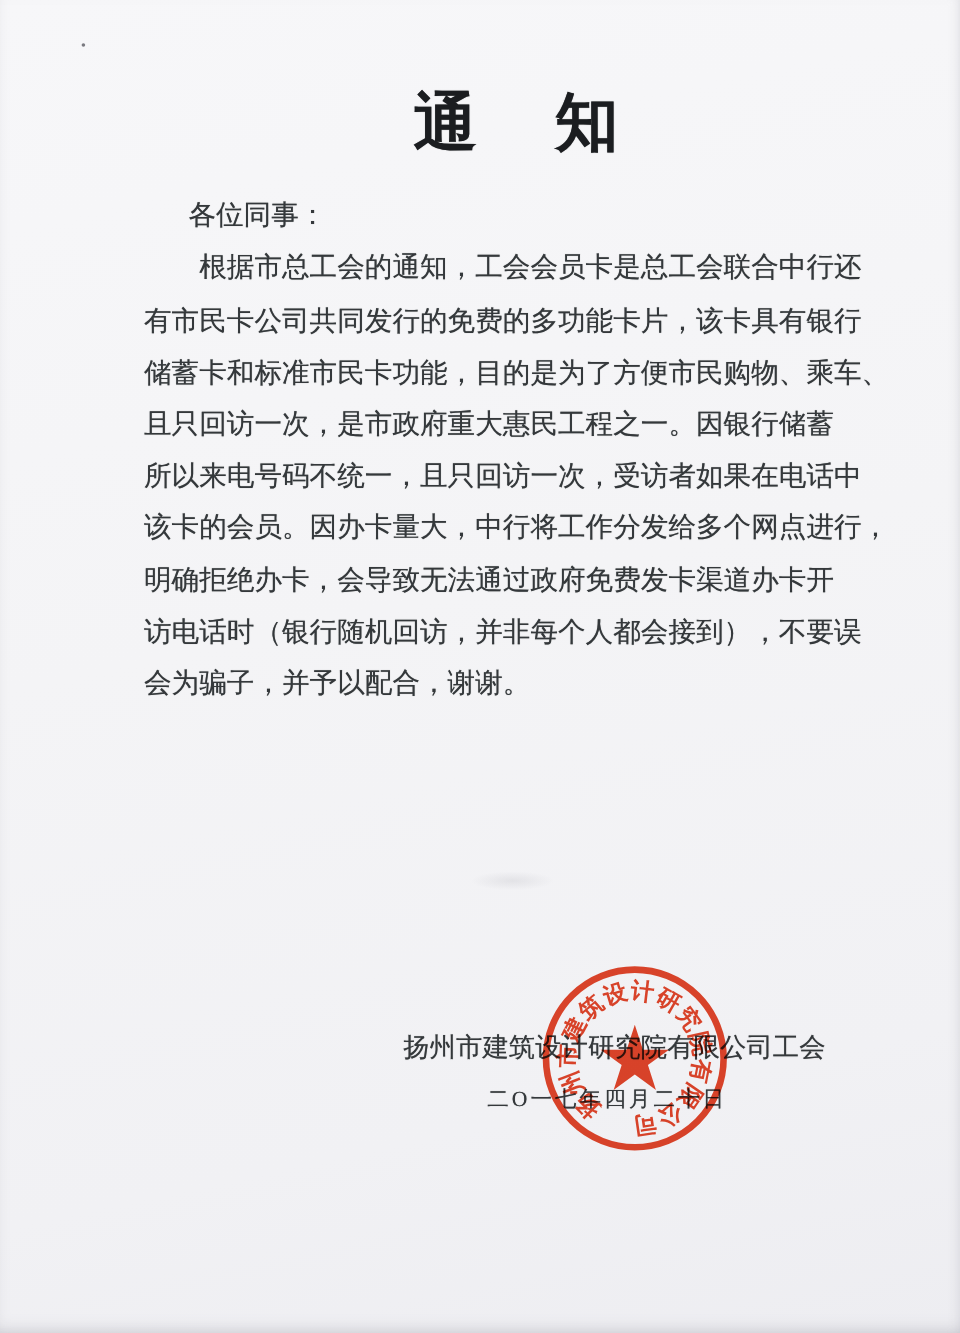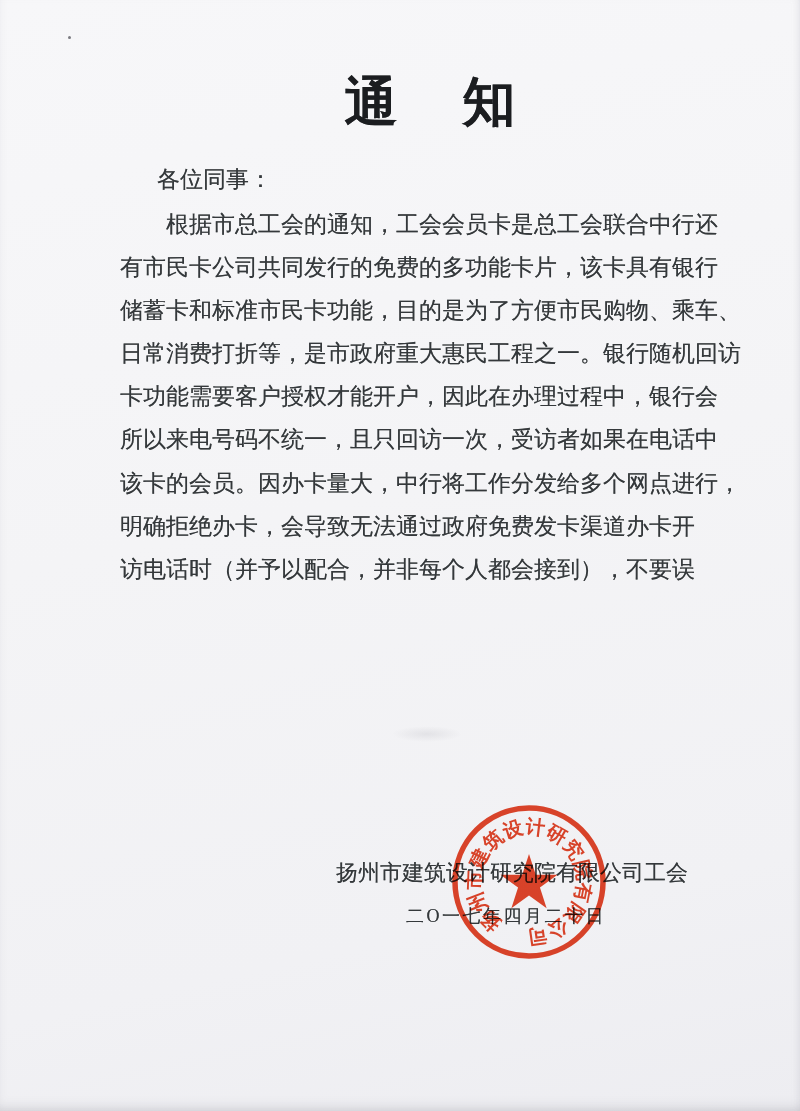--- a/index.html
+++ b/index.html
@@ -50,21 +50,21 @@
     font-size:23px;
     text-shadow:0 0 .6px rgba(55,62,60,.65);
   }
   .body-lines .line{
     height:43.1px;
     line-height:43.1px;
     text-align:justify;
     text-align-last:justify;
     white-space:nowrap;
   }
-  .body-lines .line.first{ text-indent:46px; }
+  .body-lines .line.first{ text-indent:46px;font-family:Liberation Mono, monospace; }
   .body-lines .line.last{ text-align-last:left; }
   .signature{
     position:absolute;
     top:858px;left:0;right:112px;
     text-align:right;
     font-size:22px;
     color:var(--ink);
     text-shadow:0 0 .6px rgba(55,62,60,.65);
   }
   .date{
@@ -117,26 +117,26 @@
 <div class="page">
 
   <h1 class="title">通　知</h1>
 
   <div class="greeting">各位同事：</div>
 
   <div class="body-lines" id="body-lines">
       <div class="line first">根据市总工会的通知，工会会员卡是总工会联合中行还</div>
       <div class="line">有市民卡公司共同发行的免费的多功能卡片，该卡具有银行</div>
       <div class="line">储蓄卡和标准市民卡功能，目的是为了方便市民购物、乘车、</div>
-      <div class="line">日常消费打折等，是市政府重大惠民工程之一。银行随机回访</div>
-      <div class="line">卡功能需要客户授权才能开户，因此在办理过程中，银行会</div>
+      <div class="line">且只回访一次，是市政府重大惠民工程之一。因银行储蓄</div>
       <div class="line">所以来电号码不统一，且只回访一次，受访者如果在电话中</div>
       <div class="line">该卡的会员。因办卡量大，中行将工作分发给多个网点进行，</div>
       <div class="line">明确拒绝办卡，会导致无法通过政府免费发卡渠道办卡开</div>
-      <div class="line">访电话时（并予以配合，并非每个人都会接到），不要误</div>
+      <div class="line">访电话时（银行随机回访，并非每个人都会接到），不要误</div>
+      <div class="line last">会为骗子，并予以配合，谢谢。</div>
     </div>
 
   <div class="signature">扬州市建筑设计研究院有限公司工会</div>
 
   <div class="date">二O一七年四月二十日</div>
 
   <svg class="seal" viewBox="0 0 168 168" aria-hidden="true">
     <circle cx="84" cy="84" r="74"></circle>
     <polygon points="84,56 90.76,76.70 112.53,76.73 94.94,89.55 101.63,110.27 84,97.5 66.37,110.27 73.06,89.55 55.47,76.73 77.24,76.70"></polygon>
     <g id="seal-text">

